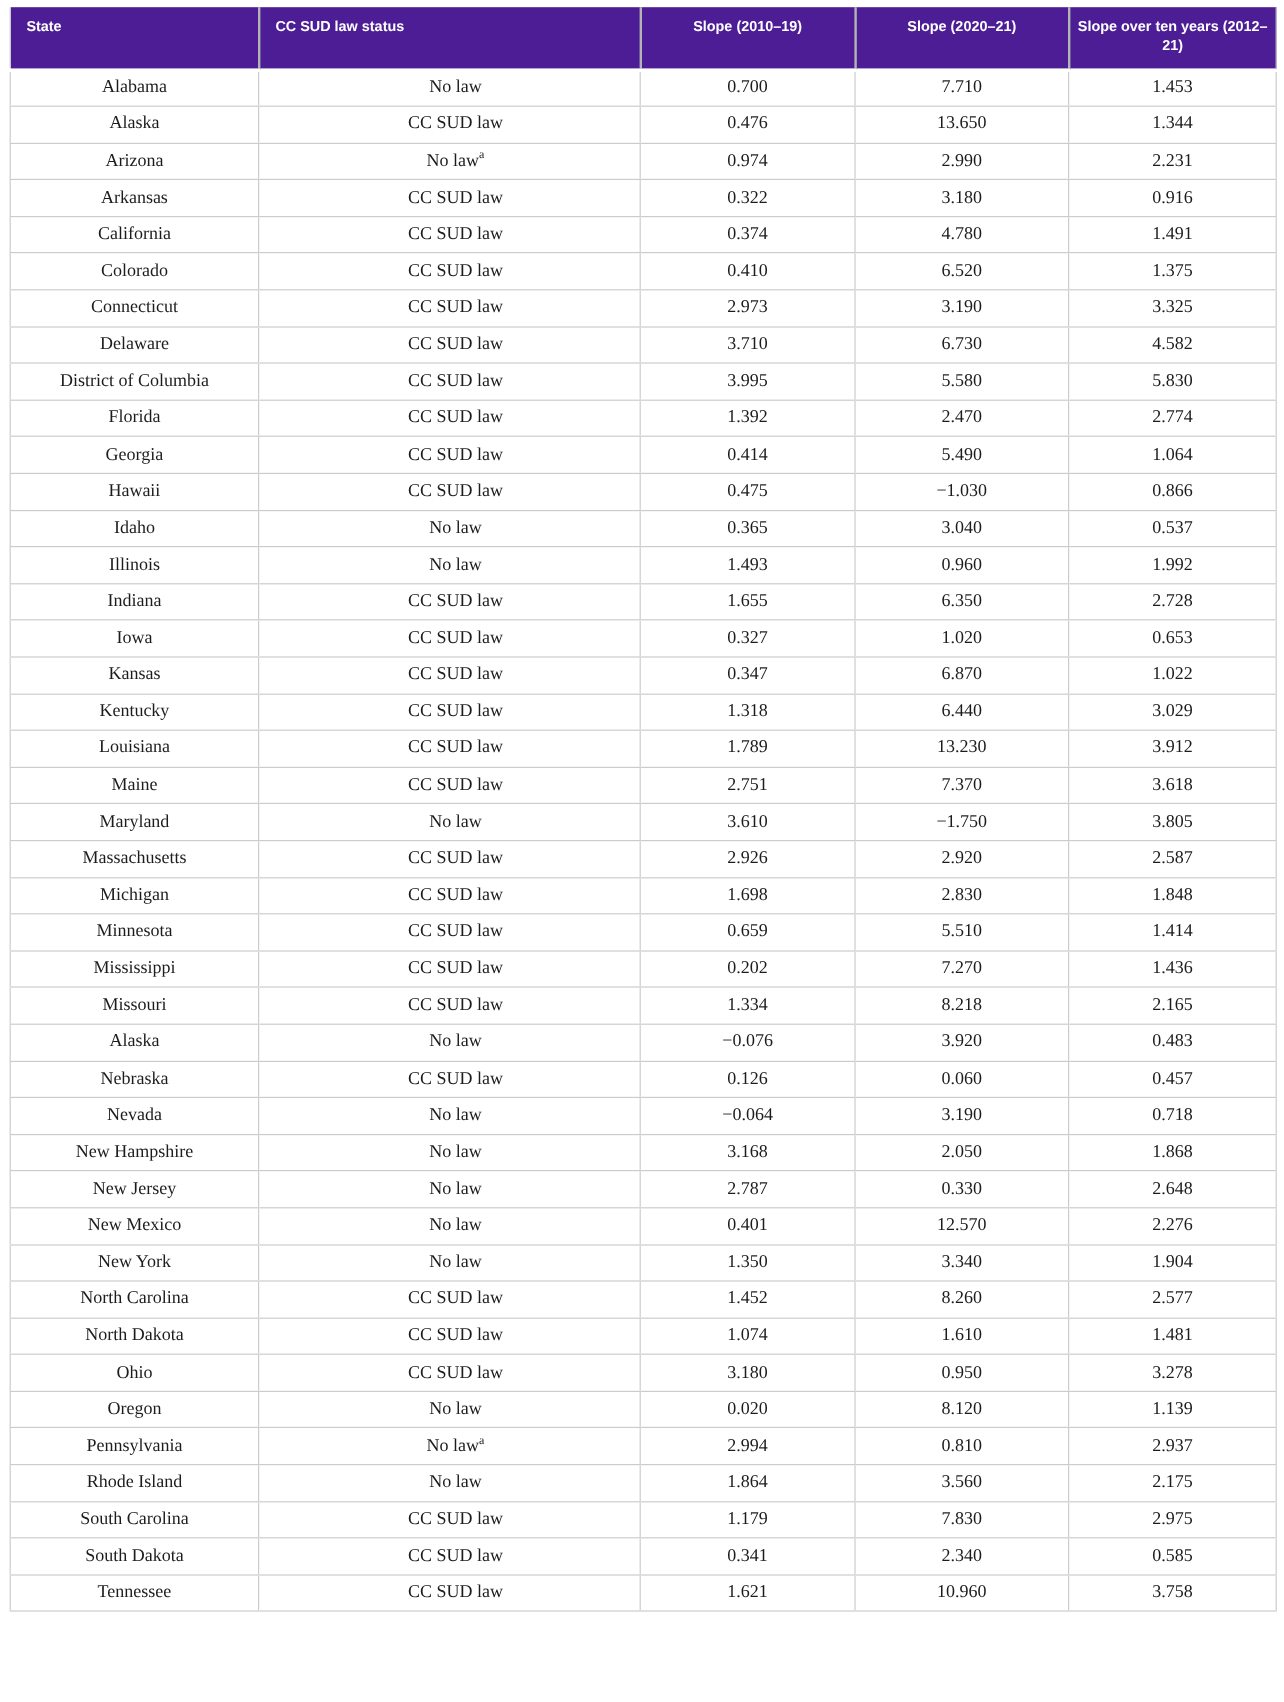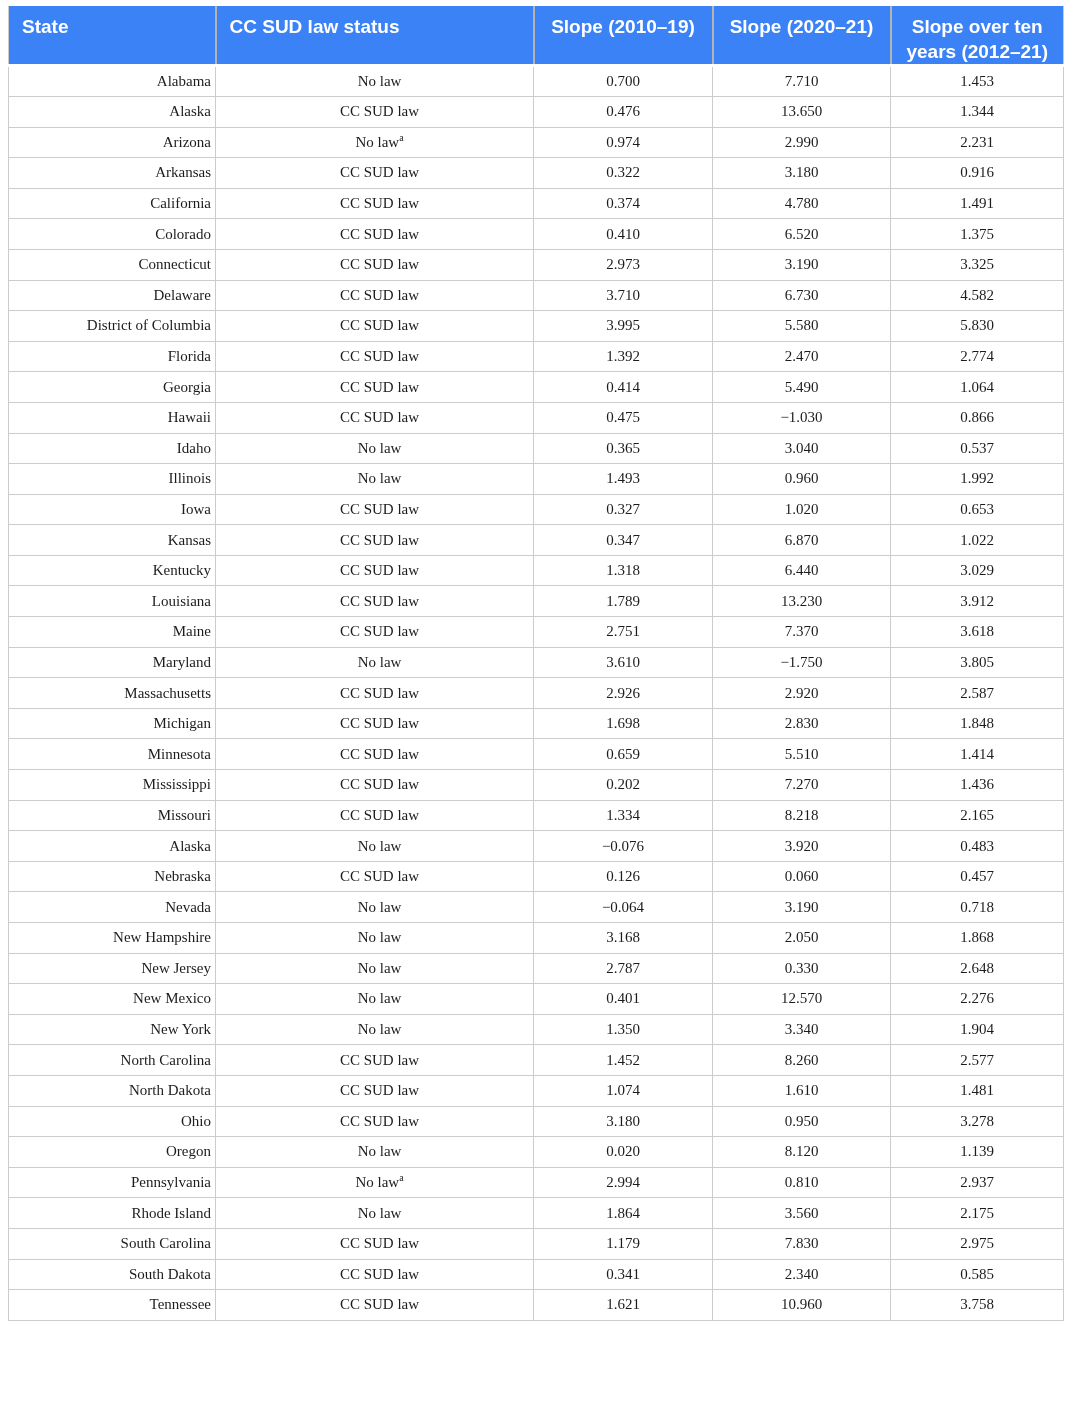--- a/index.html
+++ b/index.html
@@ -19,25 +19,25 @@
   table.data-table {
     border-collapse: collapse;
     table-layout: fixed;
     width: 1055px;
     border-left: 1px solid #cbcdcd;
     border-right: 1px solid #cbcdcd;
     border-bottom: 1px solid #cbcdcd;
   }
   
   thead th {
-    background: #3b82f6;
+    background: #4c1d95;
     color: #ffffff;
     font-family: "Liberation Sans", sans-serif;
     font-weight: 700;
-    font-size: 19px;
+    font-size: 12px;
     line-height: 1.3;
     vertical-align: top;
     height: 52px;
     box-sizing: border-box;
     padding: 9px 6px 0 6px;
     border-bottom: 3px solid #ffffff;
   }
   thead th + th {
     border-left: 2px solid #b3b5b5;
   }
@@ -56,21 +56,21 @@
     box-sizing: border-box;
     padding: 0 4px;
     border-bottom: 1px solid #cbcdcd;
     white-space: nowrap;
     overflow: hidden;
   }
   tbody td + td {
     border-left: 1px solid #cbcdcd;
   }
   td.state {
-    text-align: right;
+    text-align: center;
   }
   td.law {
     text-align: center;
     padding-left: 14px;
   }
   td.num {
     text-align: center;
   }
   td sup {
     font-size: 10px;
@@ -191,20 +191,27 @@
           <td class="num">0.537</td>
         </tr>
         <tr>
           <td class="state">Illinois</td>
           <td class="law">No law</td>
           <td class="num">1.493</td>
           <td class="num">0.960</td>
           <td class="num">1.992</td>
         </tr>
         <tr>
+          <td class="state">Indiana</td>
+          <td class="law">CC SUD law</td>
+          <td class="num">1.655</td>
+          <td class="num">6.350</td>
+          <td class="num">2.728</td>
+        </tr>
+        <tr>
           <td class="state">Iowa</td>
           <td class="law">CC SUD law</td>
           <td class="num">0.327</td>
           <td class="num">1.020</td>
           <td class="num">0.653</td>
         </tr>
         <tr>
           <td class="state">Kansas</td>
           <td class="law">CC SUD law</td>
           <td class="num">0.347</td>

